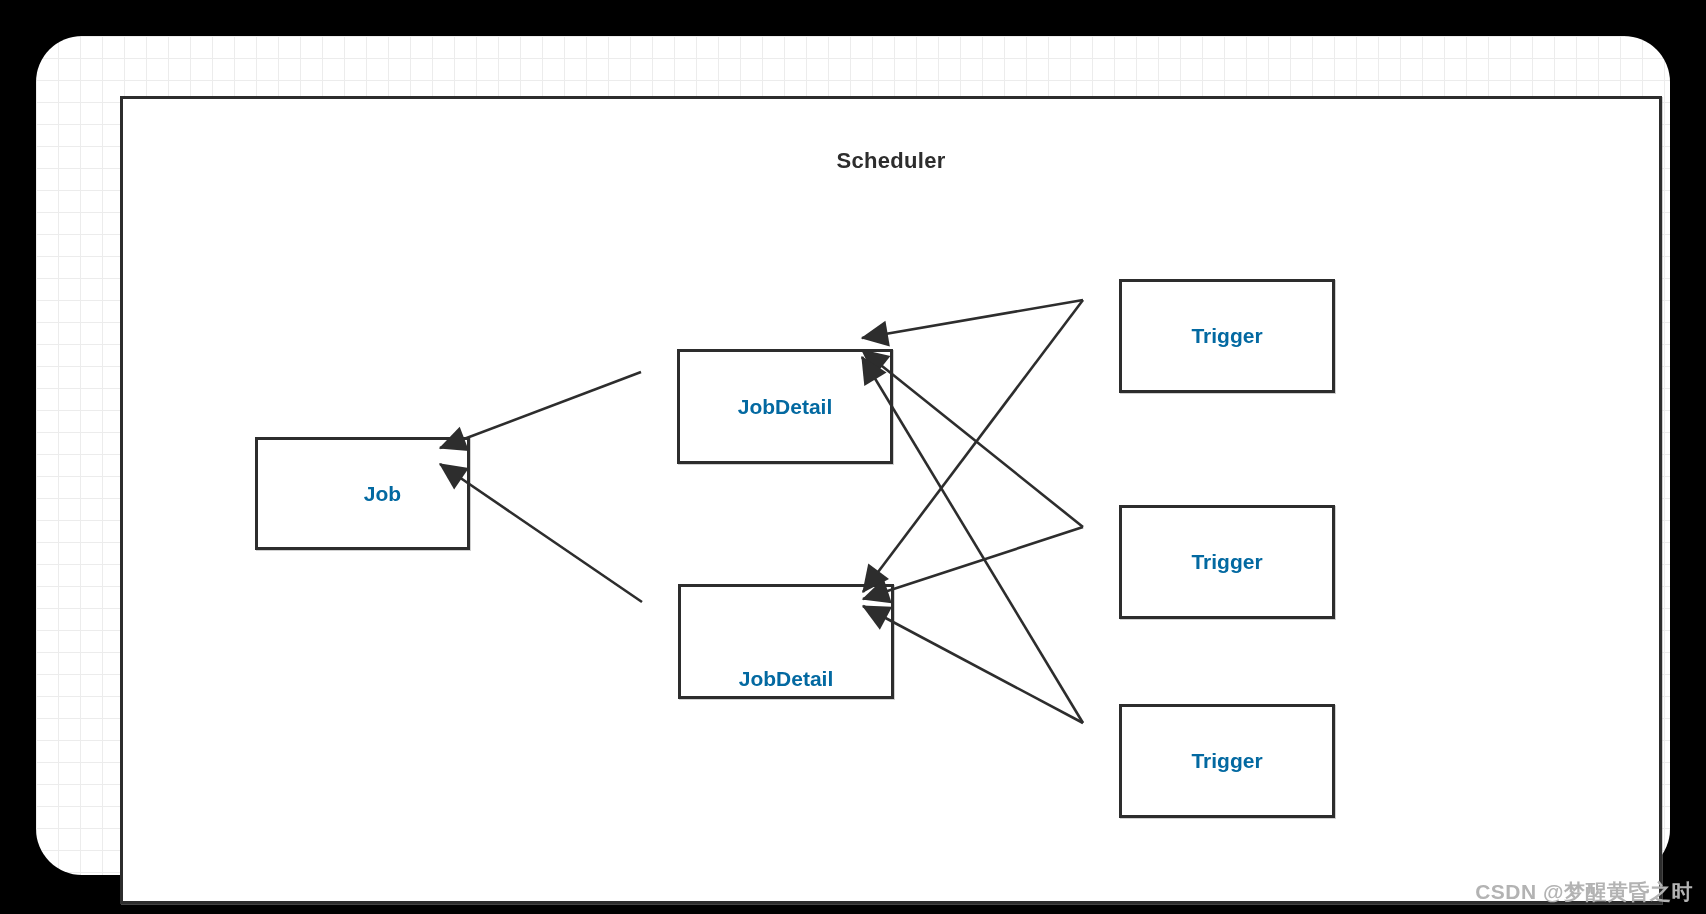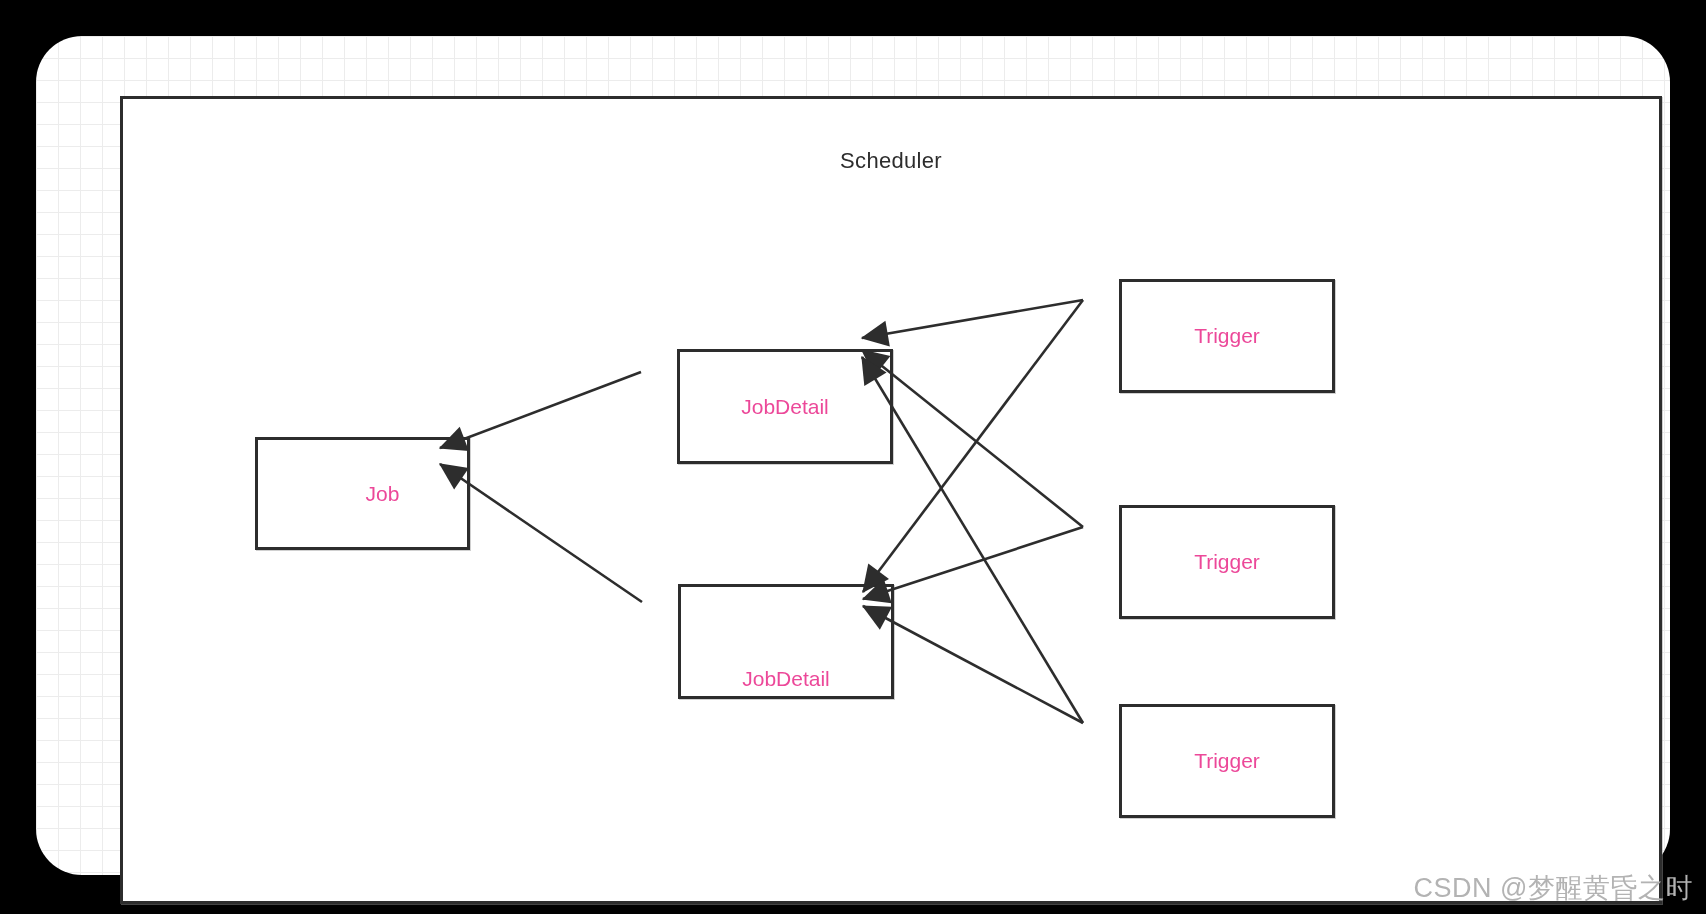--- a/index.html
+++ b/index.html
@@ -2,20 +2,21 @@
 <html><head>
 <meta charset="utf-8">
 <style>
   html,body{margin:0;padding:0;}
   .page{
     position:relative;
     width:1706px;height:914px;
     background:#000000;
     overflow:hidden;
     font-family:"Liberation Sans","DejaVu Sans",sans-serif;
+    font-weight:bold;
   }
   .card{
     position:absolute;
     left:36px;top:36px;width:1634px;height:839px;
     background-color:#ffffff;
     background-image:
       linear-gradient(to right,#ececec 1.5px,transparent 1.5px),
       linear-gradient(to bottom,#ececec 1.5px,transparent 1.5px);
     background-size:22px 22px;
     border-radius:46px;
@@ -39,38 +40,38 @@
   .node{
     position:absolute;
     background:#ffffff;
     border:3px solid #2d2d2d;
     box-sizing:border-box;
     box-shadow:1px 1px 0 rgba(150,150,150,0.45);
     display:flex;
     align-items:center;
     justify-content:center;
     font-size:21px;
-    color:#ec4899;
+    color:#0369a1;
   }
   .node.label-bottom{align-items:flex-end;padding-bottom:5px;}
   #n-job        {left:219px; top:401px; width:215px; height:113px;padding-left:40px;}
   #n-jobdetail-1{left:641px; top:313px; width:216px; height:115px;}
   #n-jobdetail-2{left:642px; top:548px; width:216px; height:115px;}
   #n-trigger-1  {left:1083px;top:243px; width:216px; height:114px;}
   #n-trigger-2  {left:1083px;top:469px; width:216px; height:114px;}
   #n-trigger-3  {left:1083px;top:668px; width:216px; height:114px;}
   .edges{
     position:absolute;left:0;top:0;width:1706px;height:914px;
     pointer-events:none;
   }
   .edges line{stroke:#2d2d2d;stroke-width:2.6;}
   .watermark{
     position:absolute;
     right:13px;bottom:8px;
-    font-size:27px;
+    font-size:21px;
     color:#b3b3b3;
     letter-spacing:0.5px;
   }
 </style>
 </head>
 <body>
 
 <div class="page">
 
   <div class="card">

